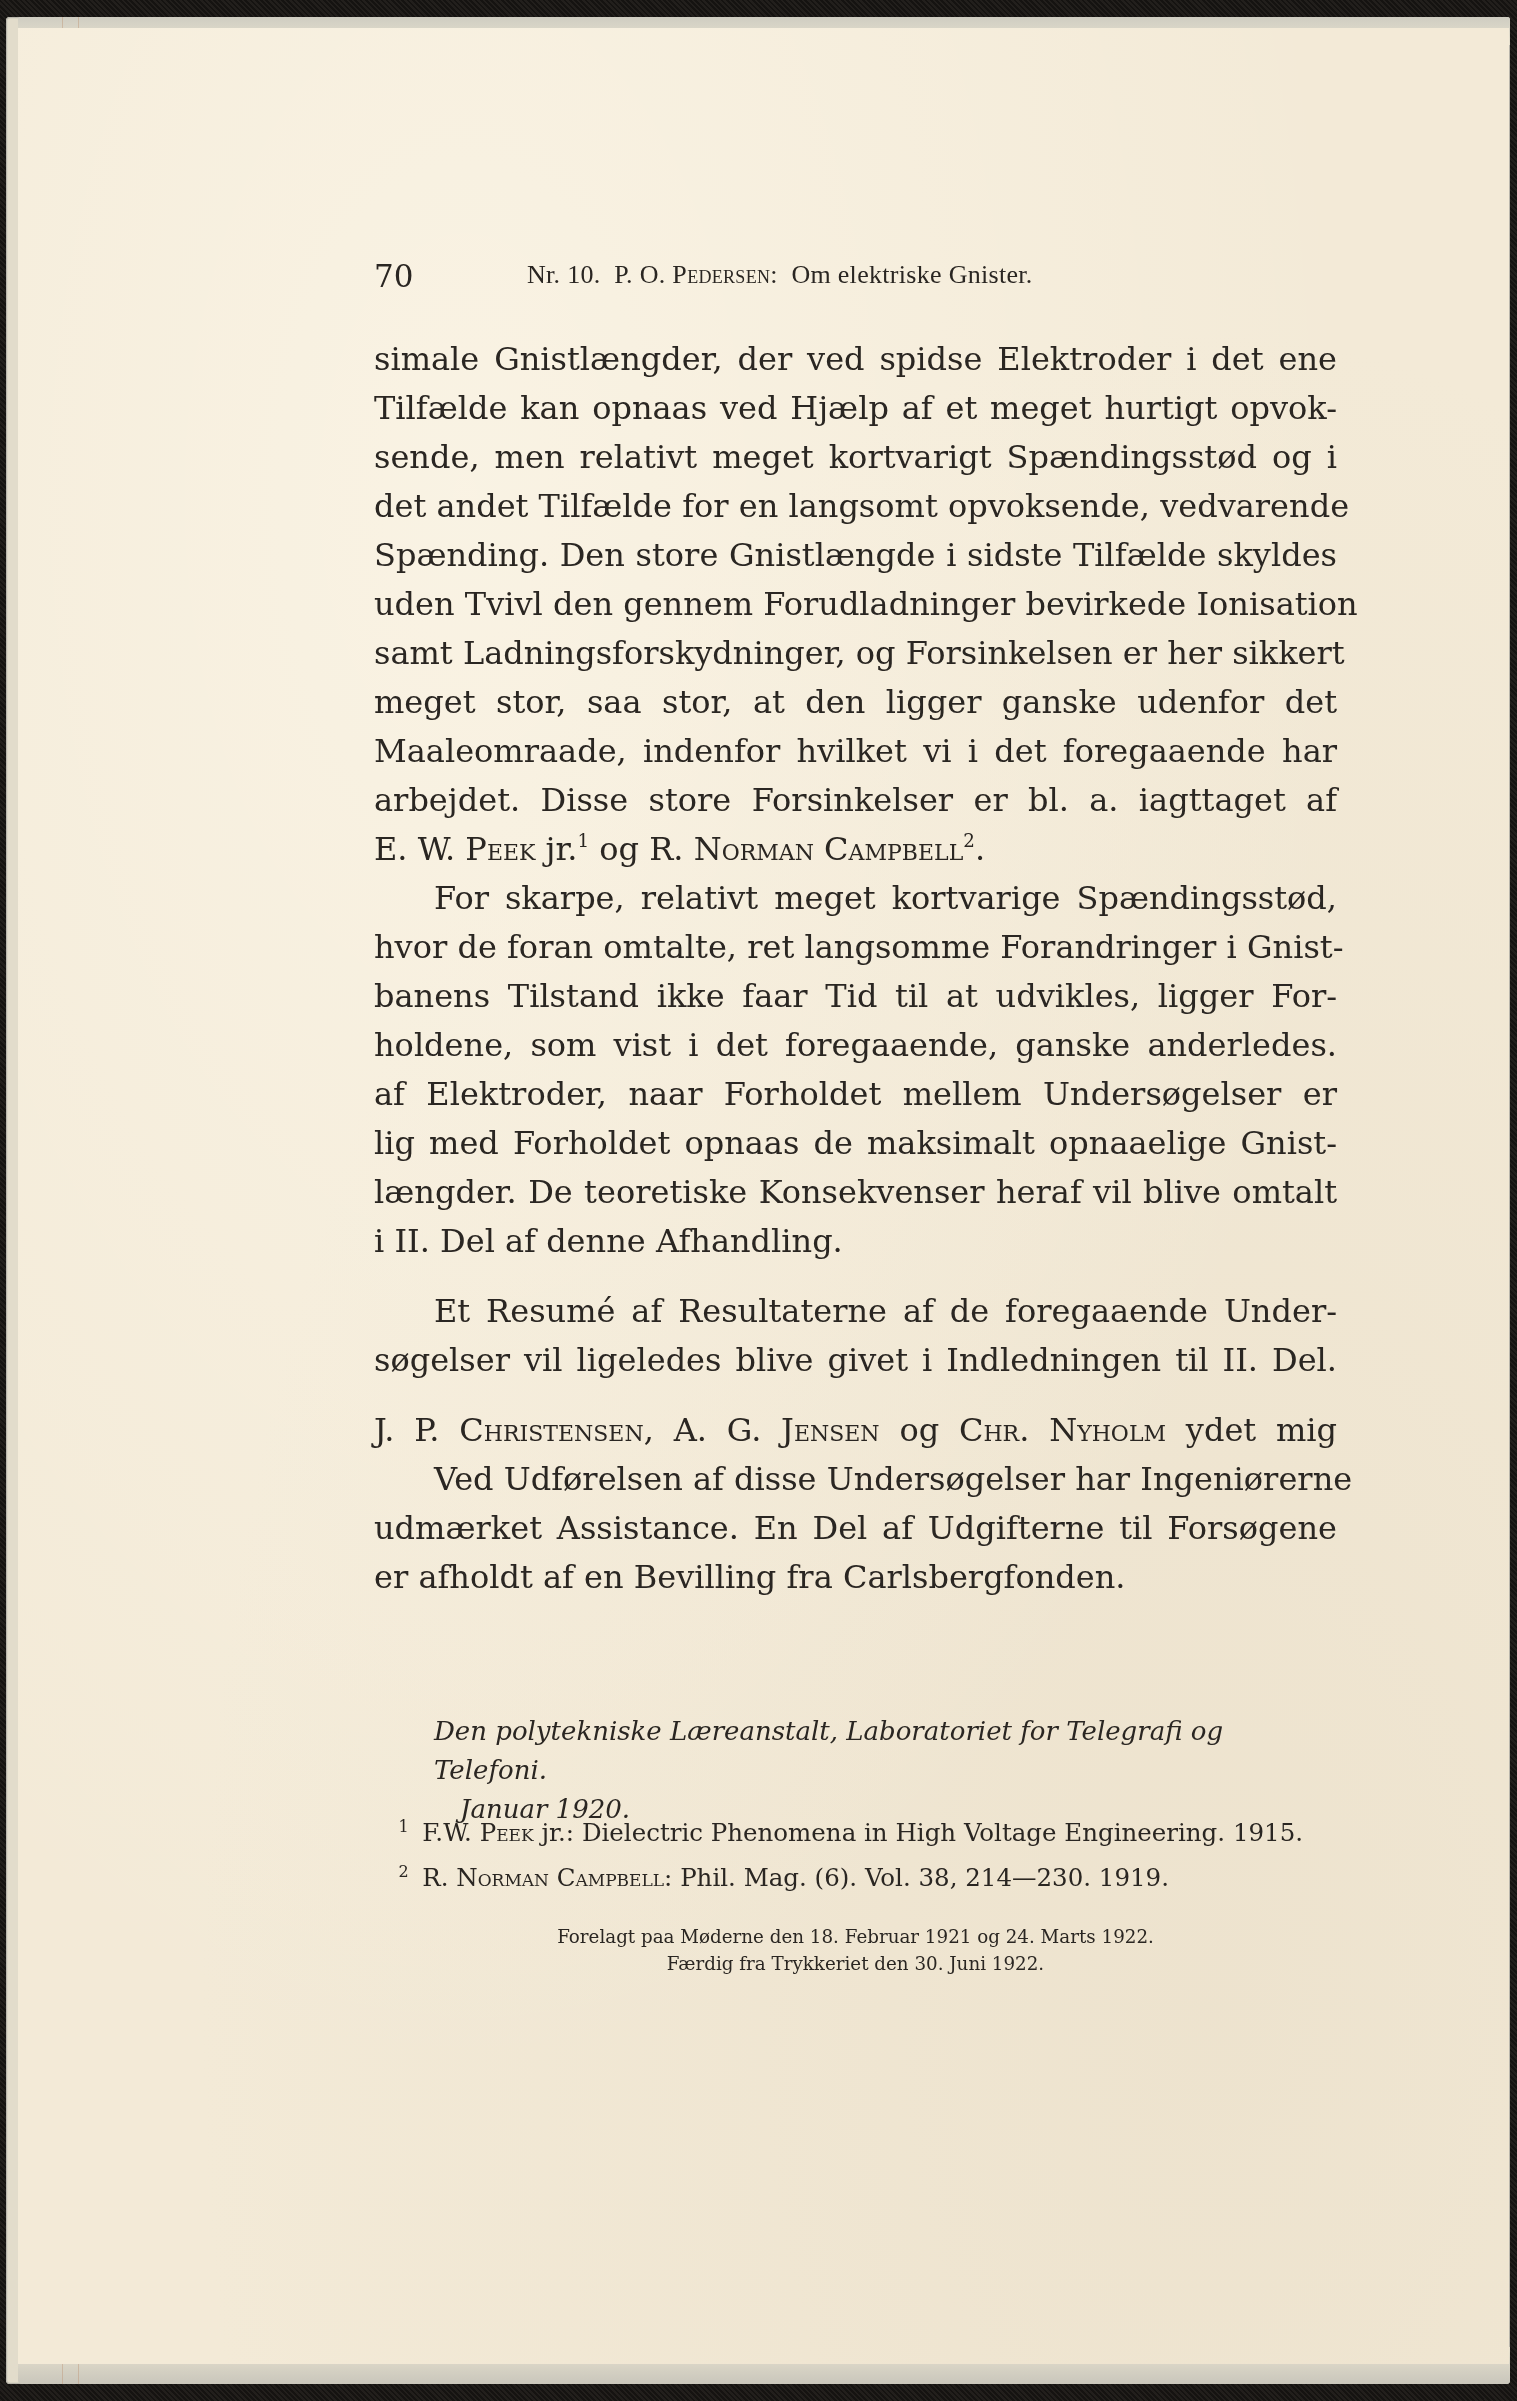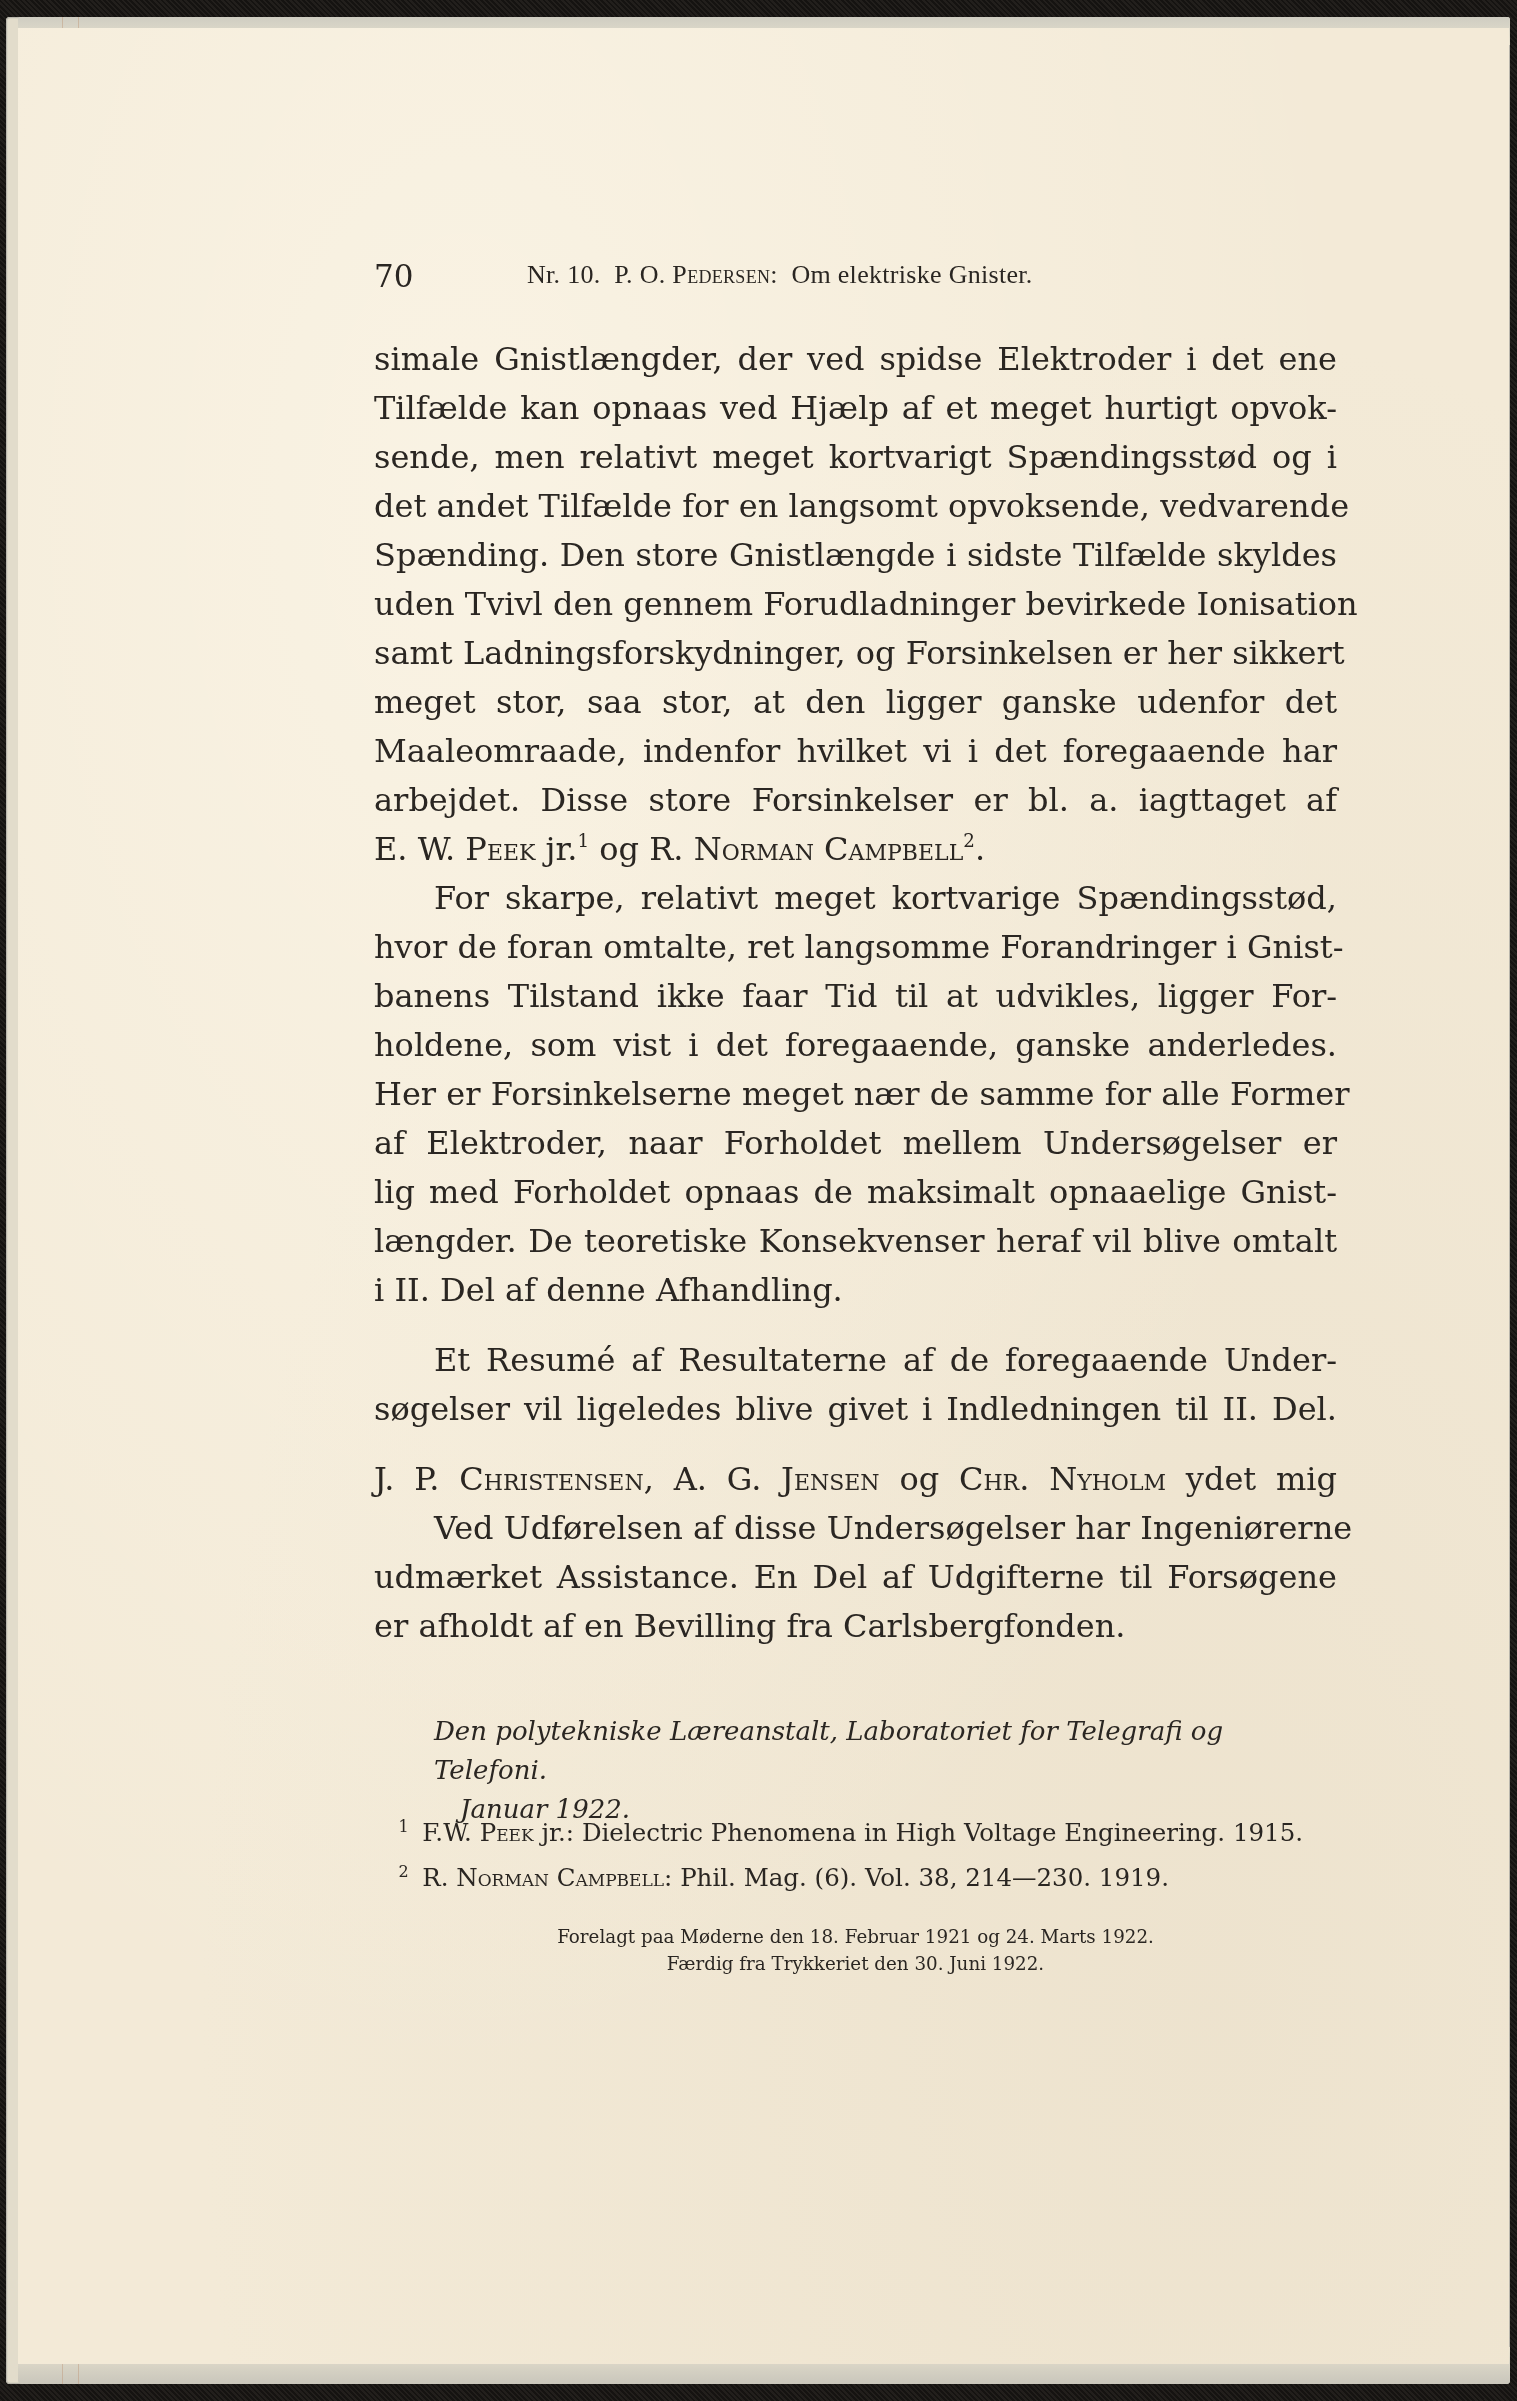--- a/index.html
+++ b/index.html
@@ -111,21 +111,20 @@
     <span class="line">Maaleomraade, indenfor hvilket vi i det foregaaende har</span>
     <span class="line">arbejdet. Disse store Forsinkelser er bl. a. iagttaget af</span>
     <span class="line last"><span>E. W. </span><span class="sc">Peek</span><span> jr.</span><sup>1</sup><span> og R. </span><span class="sc">Norman Campbell</span><sup>2</sup><span>.</span></span>
   </div>
 
   <div>
     <span class="line indent">For skarpe, relativt meget kortvarige Spændingsstød,</span>
     <span class="line">hvor de foran omtalte, ret langsomme Forandringer i Gnist-</span>
     <span class="line">banens Tilstand ikke faar Tid til at udvikles, ligger For-</span>
     <span class="line">holdene, som vist i det foregaaende, ganske anderledes.</span>
-    <span class="line">Her er Forsinkelserne meget nær de samme for alle Former</span>
     <span class="line">af Elektroder, naar Forholdet mellem Undersøgelser er</span>
     <span class="line">lig med Forholdet opnaas de maksimalt opnaaelige Gnist-</span>
     <span class="line">længder. De teoretiske Konsekvenser heraf vil blive omtalt</span>
     <span class="line last">i II. Del af denne Afhandling.</span>
   </div>
   <div class="para-gap"></div>
 
   <div>
     <span class="line indent">Et Resumé af Resultaterne af de foregaaende Under-</span>
     <span class="line">søgelser vil ligeledes blive givet i Indledningen til II. Del.</span>
@@ -135,21 +134,21 @@
   <div>
     <span class="line"><span>J. P. </span><span class="sc">Christensen</span><span>, A. G. </span><span class="sc">Jensen</span><span> og </span><span class="sc">Chr. Nyholm</span><span> ydet mig</span></span>
     <span class="line indent">Ved Udførelsen af disse Undersøgelser har Ingeniørerne</span>
     <span class="line">udmærket Assistance. En Del af Udgifterne til Forsøgene</span>
     <span class="line last">er afholdt af en Bevilling fra Carlsbergfonden.</span>
   </div>
 </div>
 
 <div class="signature">
   <span class="l1">Den polytekniske Læreanstalt, Laboratoriet for Telegrafi og Telefoni.</span>
-  <span class="l2">Januar 1922.</span>
+  <span class="l2">Januar 1920.</span>
 </div>
 
 <div class="footnotes">
   <span class="fn"><span class="fn-num">1</span><span>F.W. </span><span class="sc">Peek</span><span> jr.: Dielectric Phenomena in High Voltage Engineering. 1915.</span></span>
   <span class="fn"><span class="fn-num">2</span><span>R. </span><span class="sc">Norman Campbell</span><span>: Phil. Mag. (6). Vol. 38, 214—230. 1919.</span></span>
 </div>
 
 <div class="colophon">
   <span>Forelagt paa Møderne den 18. Februar 1921 og 24. Marts 1922.</span>
   <span>Færdig fra Trykkeriet den 30. Juni 1922.</span>

